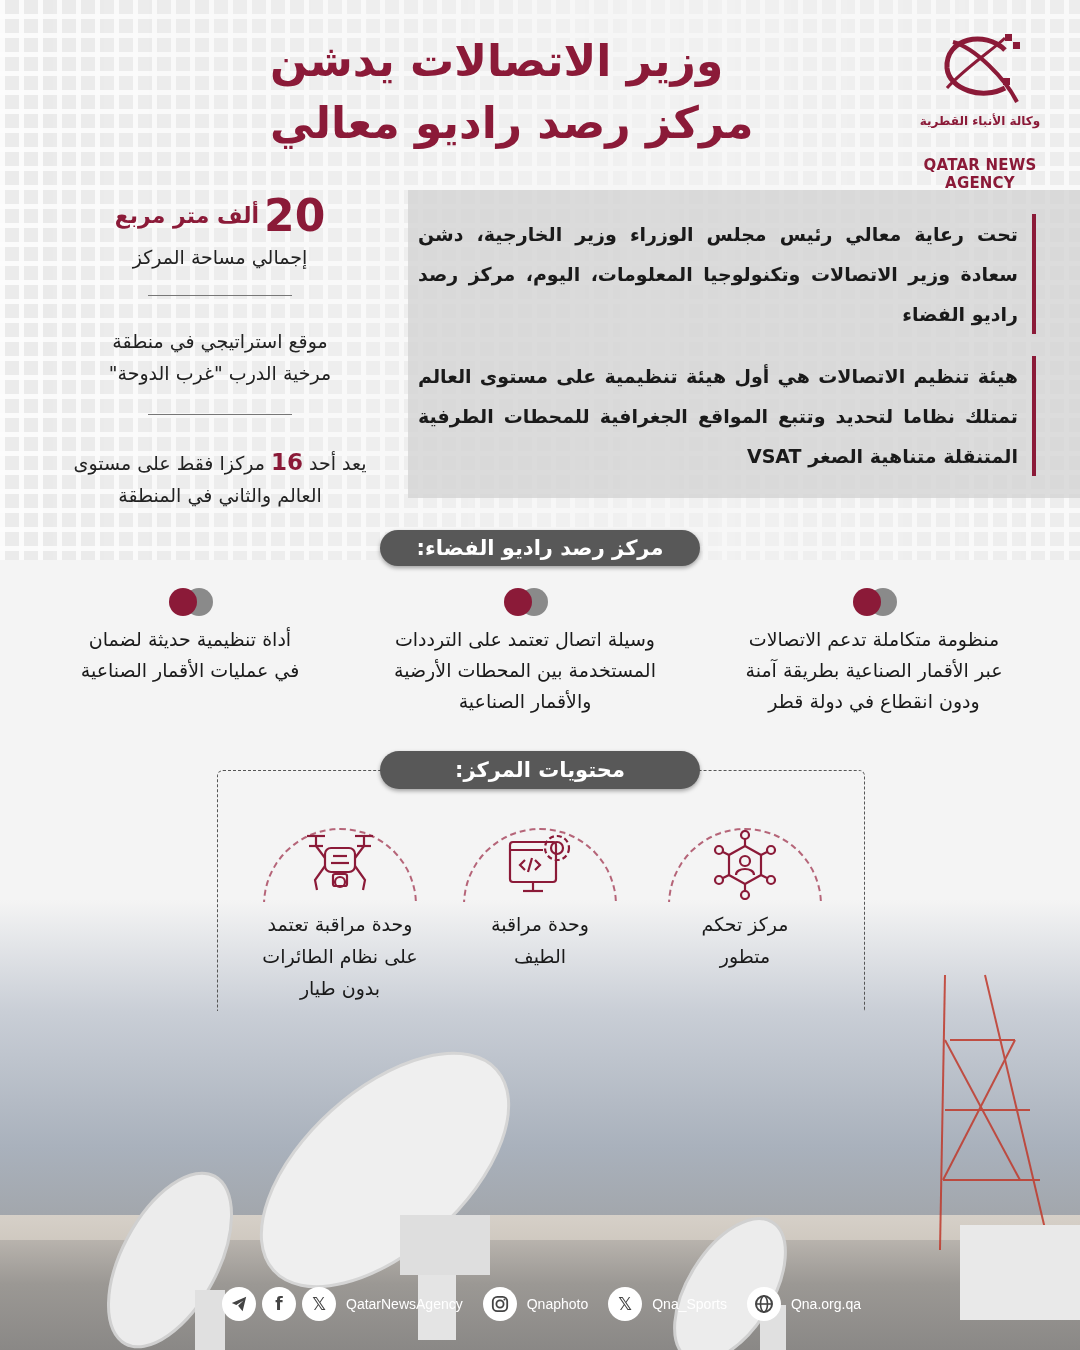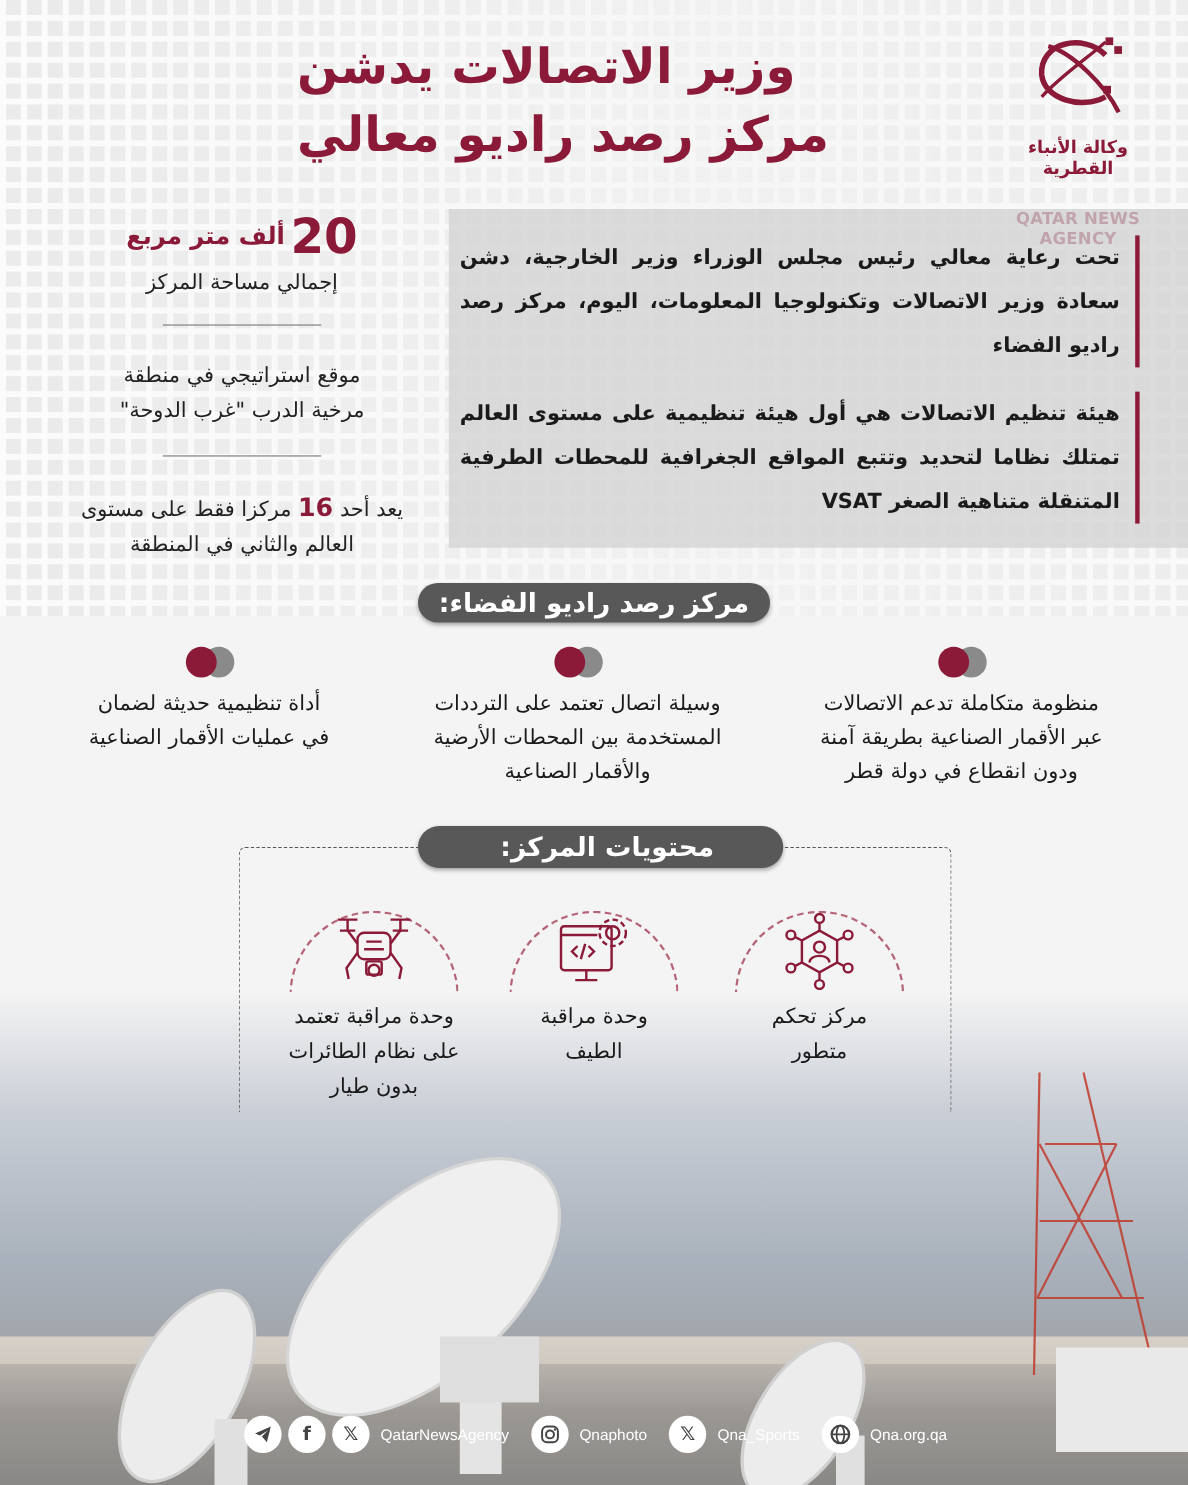--- a/index.html
+++ b/index.html
@@ -33,21 +33,21 @@
   .dish { position:absolute; }
   .rtl { direction:rtl; unicode-bidi:embed; }
 
   
   .title {
     position:absolute; left:270px; top:30px; width:500px; text-align:left;
     color:#8b1a38; font-weight:bold; font-size:44px; line-height:62px;
     font-family:"DejaVu Sans", sans-serif;
   }
   .logo { position:absolute; left:905px; top:28px; width:150px; height:130px; text-align:center; }
-  .logo-ar { color:#8b1a38; font-size:16px; font-weight:bold; margin-top:12px; }
+  .logo-ar { color:#8b1a38; font-size:12px; font-weight:bold; margin-top:2px; }
   .logo-en { color:#8b1a38; font-size:15px; font-weight:bold; letter-spacing:0.2px;margin-top:28px; }
 
   
   .intro-box {
     position:absolute; left:408px; top:190px; width:672px; height:308px;
     background:rgba(210,210,210,0.75);
   }
   .para {
     position:absolute; right:44px; width:600px; text-align:justify;
     font-weight:bold; font-size:19px; line-height:40px; color:#1a1a1a;
@@ -61,25 +61,25 @@
   .stat-big { top:190px; }
   .stat-big .num { color:#8b1a38; font-size:44px; font-weight:bold; vertical-align:middle; }
   .stat-big .unit { color:#8b1a38; font-size:22px; font-weight:bold; vertical-align:middle; }
   .stat-line { font-size:19px; line-height:32px; }
   .divider { position:absolute; left:148px; width:144px; height:1px; background:#777; }
   .hl { color:#8b1a38; font-weight:bold; font-size:23px;text-align:right; }
 
   
   .pill {
     position:absolute; background:#585858; color:#fff; font-weight:bold;
-    font-size:24px; text-align:center; border-radius:20px;
+    font-size:21px; text-align:center; border-radius:20px;
     box-shadow:0 2px 4px rgba(0,0,0,0.35);
   }
   .pill1 { left:380px; top:530px; width:320px; height:36px; line-height:36px; }
-  .pill2 { left:380px; top:751px; width:320px; height:38px; line-height:38px;padding-left:12px; }
+  .pill2 { left:380px; top:751px; width:320px; height:38px; line-height:38px; }
 
   .feature { position:absolute; top:588px; width:320px; text-align:center; }
   .dots { position:relative; width:50px; height:30px; margin:0 auto 6px; }
   .dot-grey { position:absolute; left:20px; top:0; width:28px; height:28px; border-radius:50%; background:#8a8a8a; }
   .dot-red { position:absolute; left:4px; top:0; width:28px; height:28px; border-radius:50%; background:#8b1a38; }
   .feature-text { font-size:19px; line-height:31px; color:#1a1a1a; }
 
   .dash-frame {
     position:absolute; left:217px; top:770px; width:646px; height:240px;
     border:1.5px dashed #555; border-bottom:none; border-radius:6px 6px 0 0;

